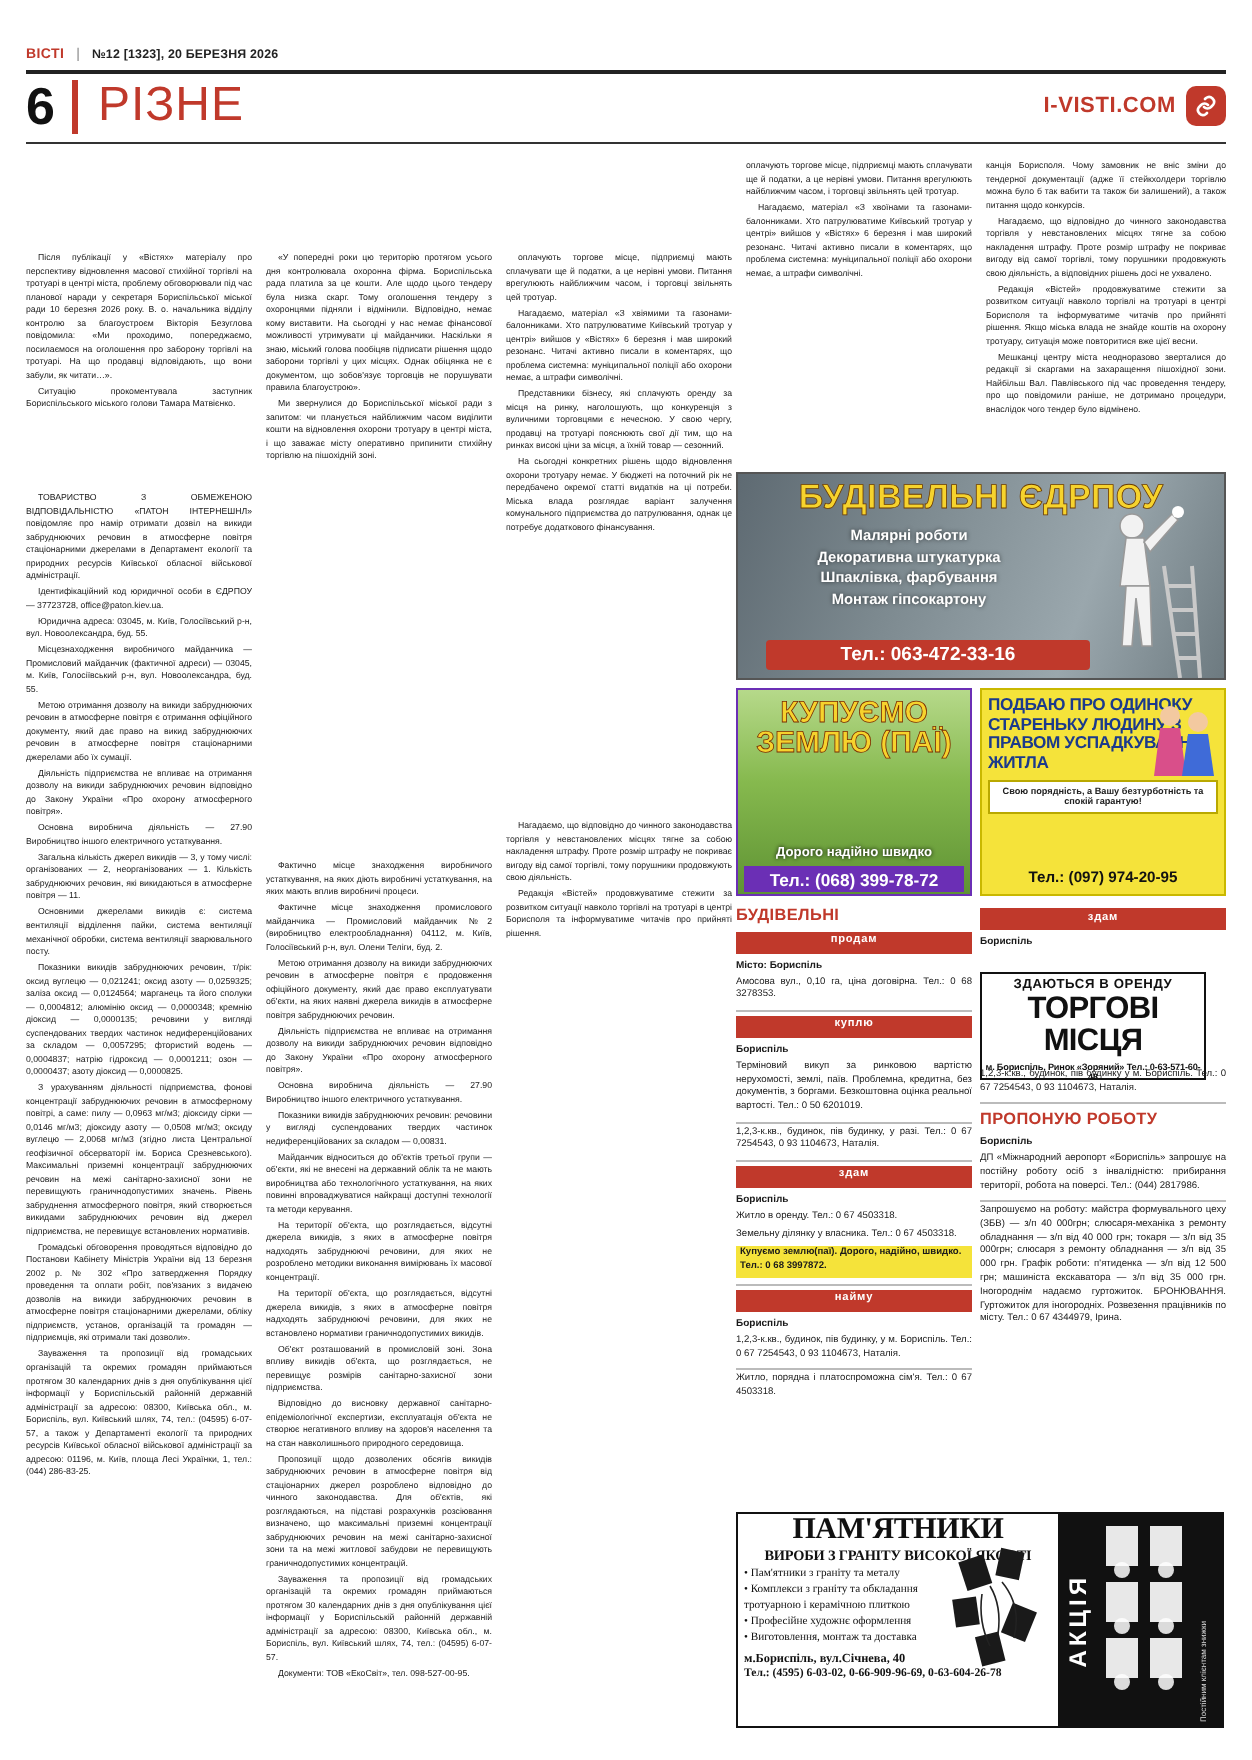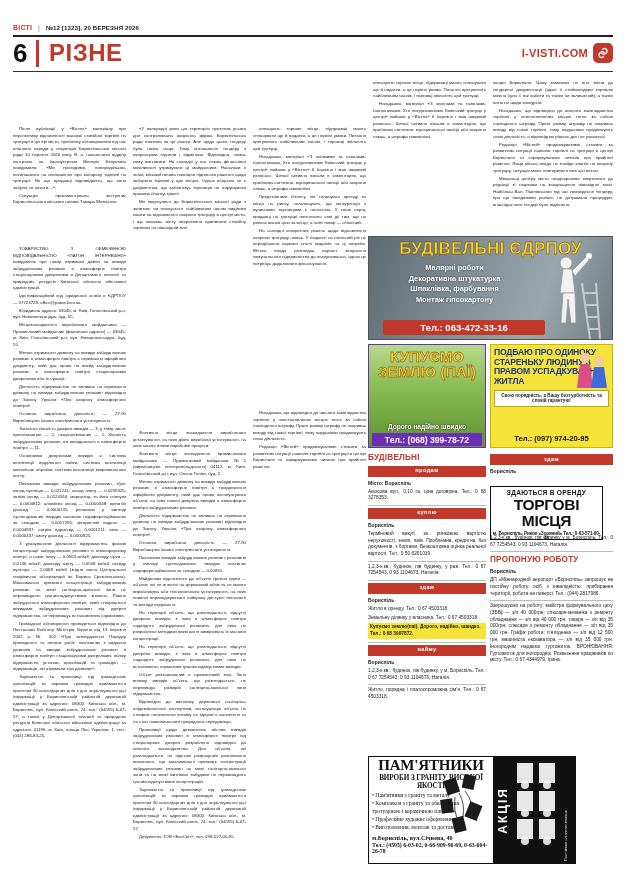--- a/index.html
+++ b/index.html
@@ -15,21 +15,21 @@
   
   .masthead { position: absolute; left: 13px; top: 24px; width: 600px; display: flex; align-items: flex-end; gap: 4px; }
   .mh-brand { font-size: 7px; font-weight: bold; color: #c0392b; letter-spacing: .2px; }
   .mh-sep { font-size: 7px; color: #888; padding: 0 2px; }
   .mh-issue { font-size: 6.2px; font-weight: bold; color: #222; letter-spacing: .1px; }
   .mh-rule { position: absolute; left: 13px; top: 35px; width: 600px; height: 1.6px; background: #222; }
 
   .headbar { position: absolute; left: 13px; top: 38px; width: 600px; height: 30px; display: flex; align-items: center; }
   .pagenum { font-size: 26px; font-weight: bold; color: #111; line-height: 1; padding-right: 9px; }
   .vbar { width: 2.5px; height: 27px; background: #c0392b; }
-  .section-title { font-size: 24px; font-weight: bold; color: #c0392b; letter-spacing: .5px; padding-left: 10px; line-height: 1; }
+  .section-title { font-size: 24px; font-weight: normal; color: #c0392b; letter-spacing: .5px; padding-left: 10px; line-height: 1; }
   .site { margin-left: auto; display: flex; align-items: center; gap: 5px; }
   .site-txt { font-size: 11px; font-weight: bold; color: #c0392b; letter-spacing: .3px; }
   .site-ico { width: 20px; height: 20px; border-radius: 5px; background: #c0392b; color: #fff; display: flex; align-items: center; justify-content: center; font-size: 11px; }
   .headrule { position: absolute; left: 13px; top: 71px; width: 600px; height: 1.4px; background: #333; }
 
   
   .art-head { position: absolute; left: 13px; top: 80px; width: 352px; }
   .art-head h1 { font-size: 13.2px; font-weight: bold; line-height: 1.34; letter-spacing: -.15px; color: #000; }
   .byline { margin-top: 7px; font-size: 7px; font-weight: bold; color: #000; letter-spacing: .1px; }
   .byline .fn { font-weight: normal; }
@@ -79,21 +79,21 @@
   #ad-elder .e-tel { position: absolute; bottom: 4px; width: 100%; text-align: center; font-size: 7.6px; font-weight: bold; color: #111; }
   #ad-elder .e-fig { position: absolute; right: 2px; top: 4px; width: 36px; height: 54px; }
 
   
   #ad-market { left: 490px; top: 486px; width: 113px; height: 54px; background: #fff; border: 1.5px solid #111; }
   #ad-market .m1 { text-align: center; font-size: 6.6px; font-weight: bold; letter-spacing: .3px; margin-top: 2px; }
   #ad-market .m2 { text-align: center; font-size: 15.5px; font-weight: bold; letter-spacing: -.3px; line-height: 1; margin-top: 1px; }
   #ad-market .m3 { text-align: center; font-size: 4.6px; font-weight: bold; letter-spacing: -.1px; margin-top: 3px; }
 
   
-  #ad-mem { left: 368px; top: 756px; width: 208px; height: 108px; background: #fff; border: 1.5px solid #111; display: flex; }
+  #ad-mem { left: 368px; top: 756px; width: 244px; height: 108px; background: #fff; border: 1.5px solid #111; display: flex; }
   #ad-mem .mem-main { flex: 1; position: relative; padding: 0 3px; }
   #ad-mem .mem-t1 { text-align: center; font-size: 15px; font-weight: bold; letter-spacing: -.2px; line-height: 1; margin-top: 1px; font-family: "Liberation Serif", serif; }
   #ad-mem .mem-t2 { text-align: center; font-size: 7.2px; font-weight: bold; letter-spacing: -.1px; margin-top: 1px; font-family: "Liberation Serif", serif; }
   #ad-mem .mem-list { font-size: 5.6px; line-height: 1.42; margin-top: 2px; font-family: "Liberation Serif", serif; width: 118px; }
   #ad-mem .mem-addr { font-size: 6.2px; font-weight: bold; margin-top: 2px; font-family: "Liberation Serif", serif; }
   #ad-mem .mem-tel { font-size: 5.8px; font-weight: bold; margin-top: 1px; font-family: "Liberation Serif", serif; }
   #ad-mem .mem-flower { position: absolute; right: 2px; top: 16px; width: 52px; height: 62px; }
   #ad-mem .mem-akcia { width: 20px; background: #111; color: #fff; display: flex; align-items: center; justify-content: center; }
   #ad-mem .mem-akcia span { writing-mode: vertical-rl; transform: rotate(180deg); font-size: 12px; font-weight: bold; letter-spacing: 2px; }
   #ad-mem .mem-grid { width: 62px; background: #111; position: relative; }

